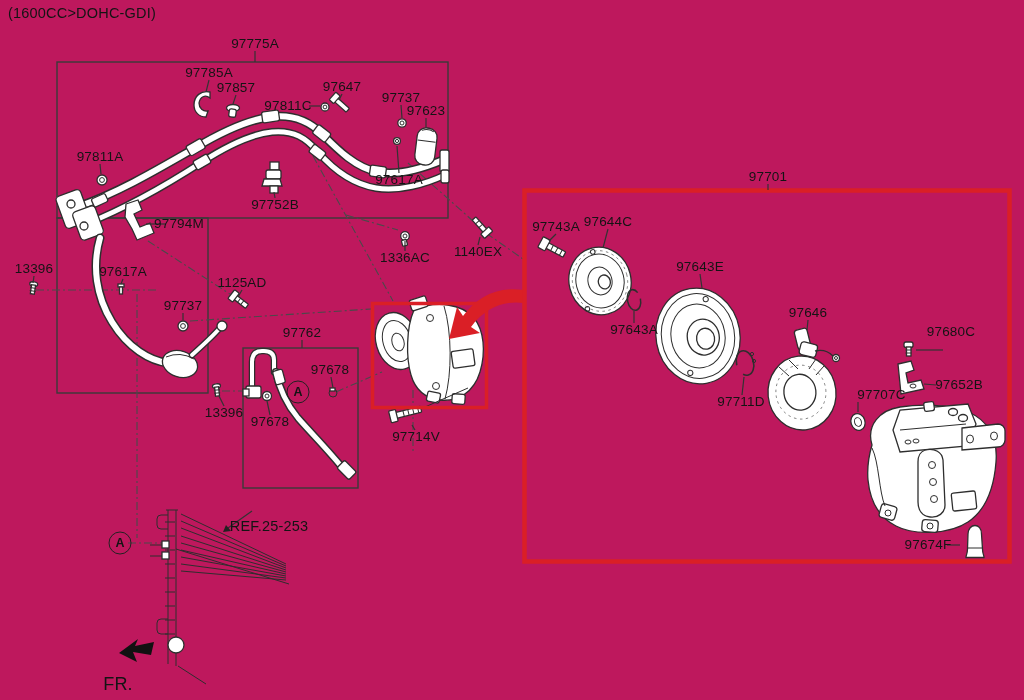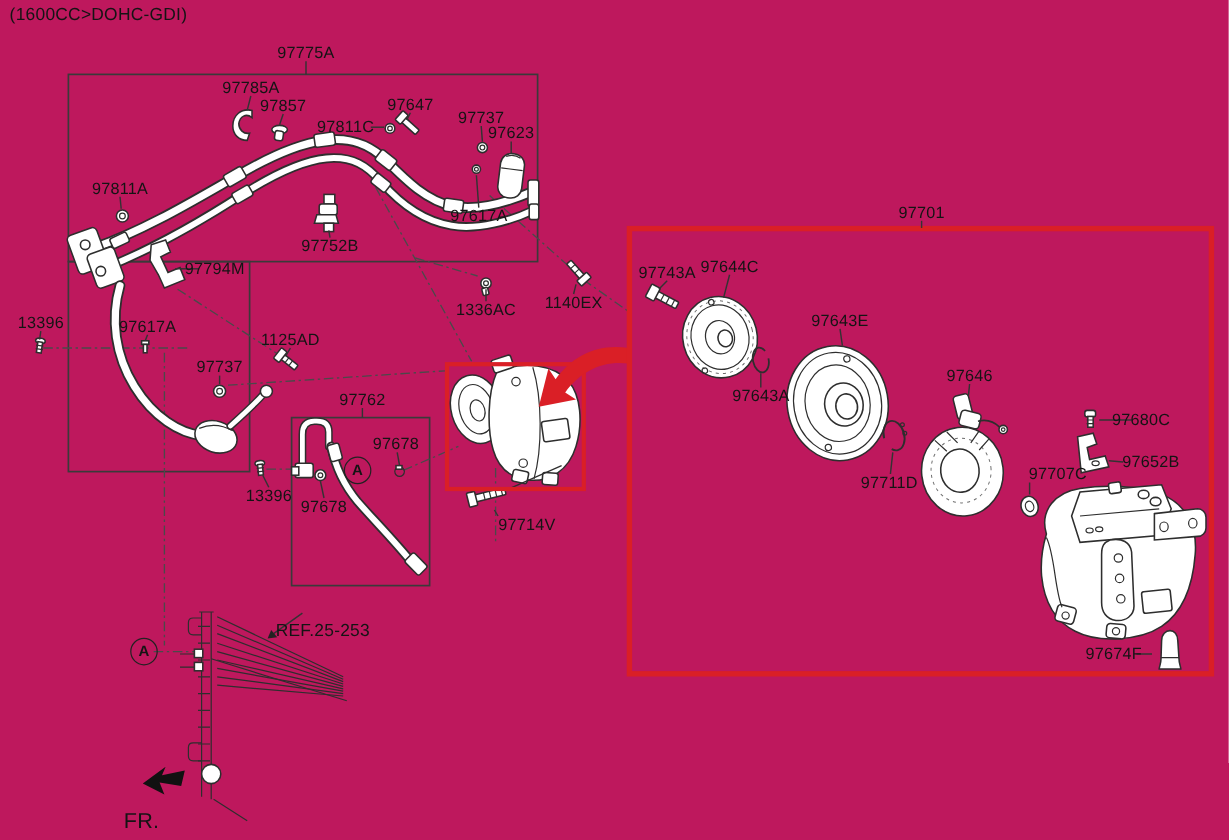--- a/index.html
+++ b/index.html
@@ -407,30 +407,30 @@
     <div class="plabel" style="left: 34px; top: 269px;">13396</div>
     <div class="plabel" style="left: 123px; top: 272px;">97617A</div>
     <div class="plabel" style="left: 242px; top: 283px;">1125AD</div>
     <div class="plabel" style="left: 183px; top: 306px;">97737</div>
     <div class="plabel" style="left: 405px; top: 258px;">1336AC</div>
     <div class="plabel" style="left: 478px; top: 252px;">1140EX</div>
     <div class="plabel" style="left: 302px; top: 333px;">97762</div>
     <div class="plabel" style="left: 330px; top: 370px;">97678</div>
     <div class="plabel" style="left: 270px; top: 422px;">97678</div>
     <div class="plabel" style="left: 224px; top: 413px;">13396</div>
-    <div class="plabel" style="left: 439px; top: 437px;">97714V</div>
+    <div class="plabel" style="left: 416px; top: 437px;">97714V</div>
     <div class="plabel" style="left: 768px; top: 177px; text-align: right;">97701</div>
     <div class="plabel" style="left: 556px; top: 227px;">97743A</div>
     <div class="plabel" style="left: 608px; top: 222px;">97644C</div>
     <div class="plabel" style="left: 700px; top: 267px;">97643E</div>
     <div class="plabel" style="left: 634px; top: 330px;">97643A</div>
     <div class="plabel" style="left: 741px; top: 402px;">97711D</div>
     <div class="plabel" style="left: 808px; top: 313px;">97646</div>
     <div class="plabel" style="left: 859px; top: 395px; padding-left: 45px;">97707C</div>
-    <div class="plabel" style="left: 951px; top: 350px;">97680C</div>
+    <div class="plabel" style="left: 951px; top: 332px;">97680C</div>
     <div class="plabel" style="left: 959px; top: 385px;">97652B</div>
     <div class="plabel" style="left: 928px; top: 545px;">97674F</div>
 
   <div class="plabel bold md" style="left:269px; top:502px;">REF.25-253</div>
   <div class="plabel bold lg" style="left:118px; top:660px;">FR.</div>
   <div class="plabel circled" style="left:298px; top:392px;">A</div>
   <div class="plabel circled" style="left:120px; top:543px;">A</div>
 </div>
 
 </body></html>

